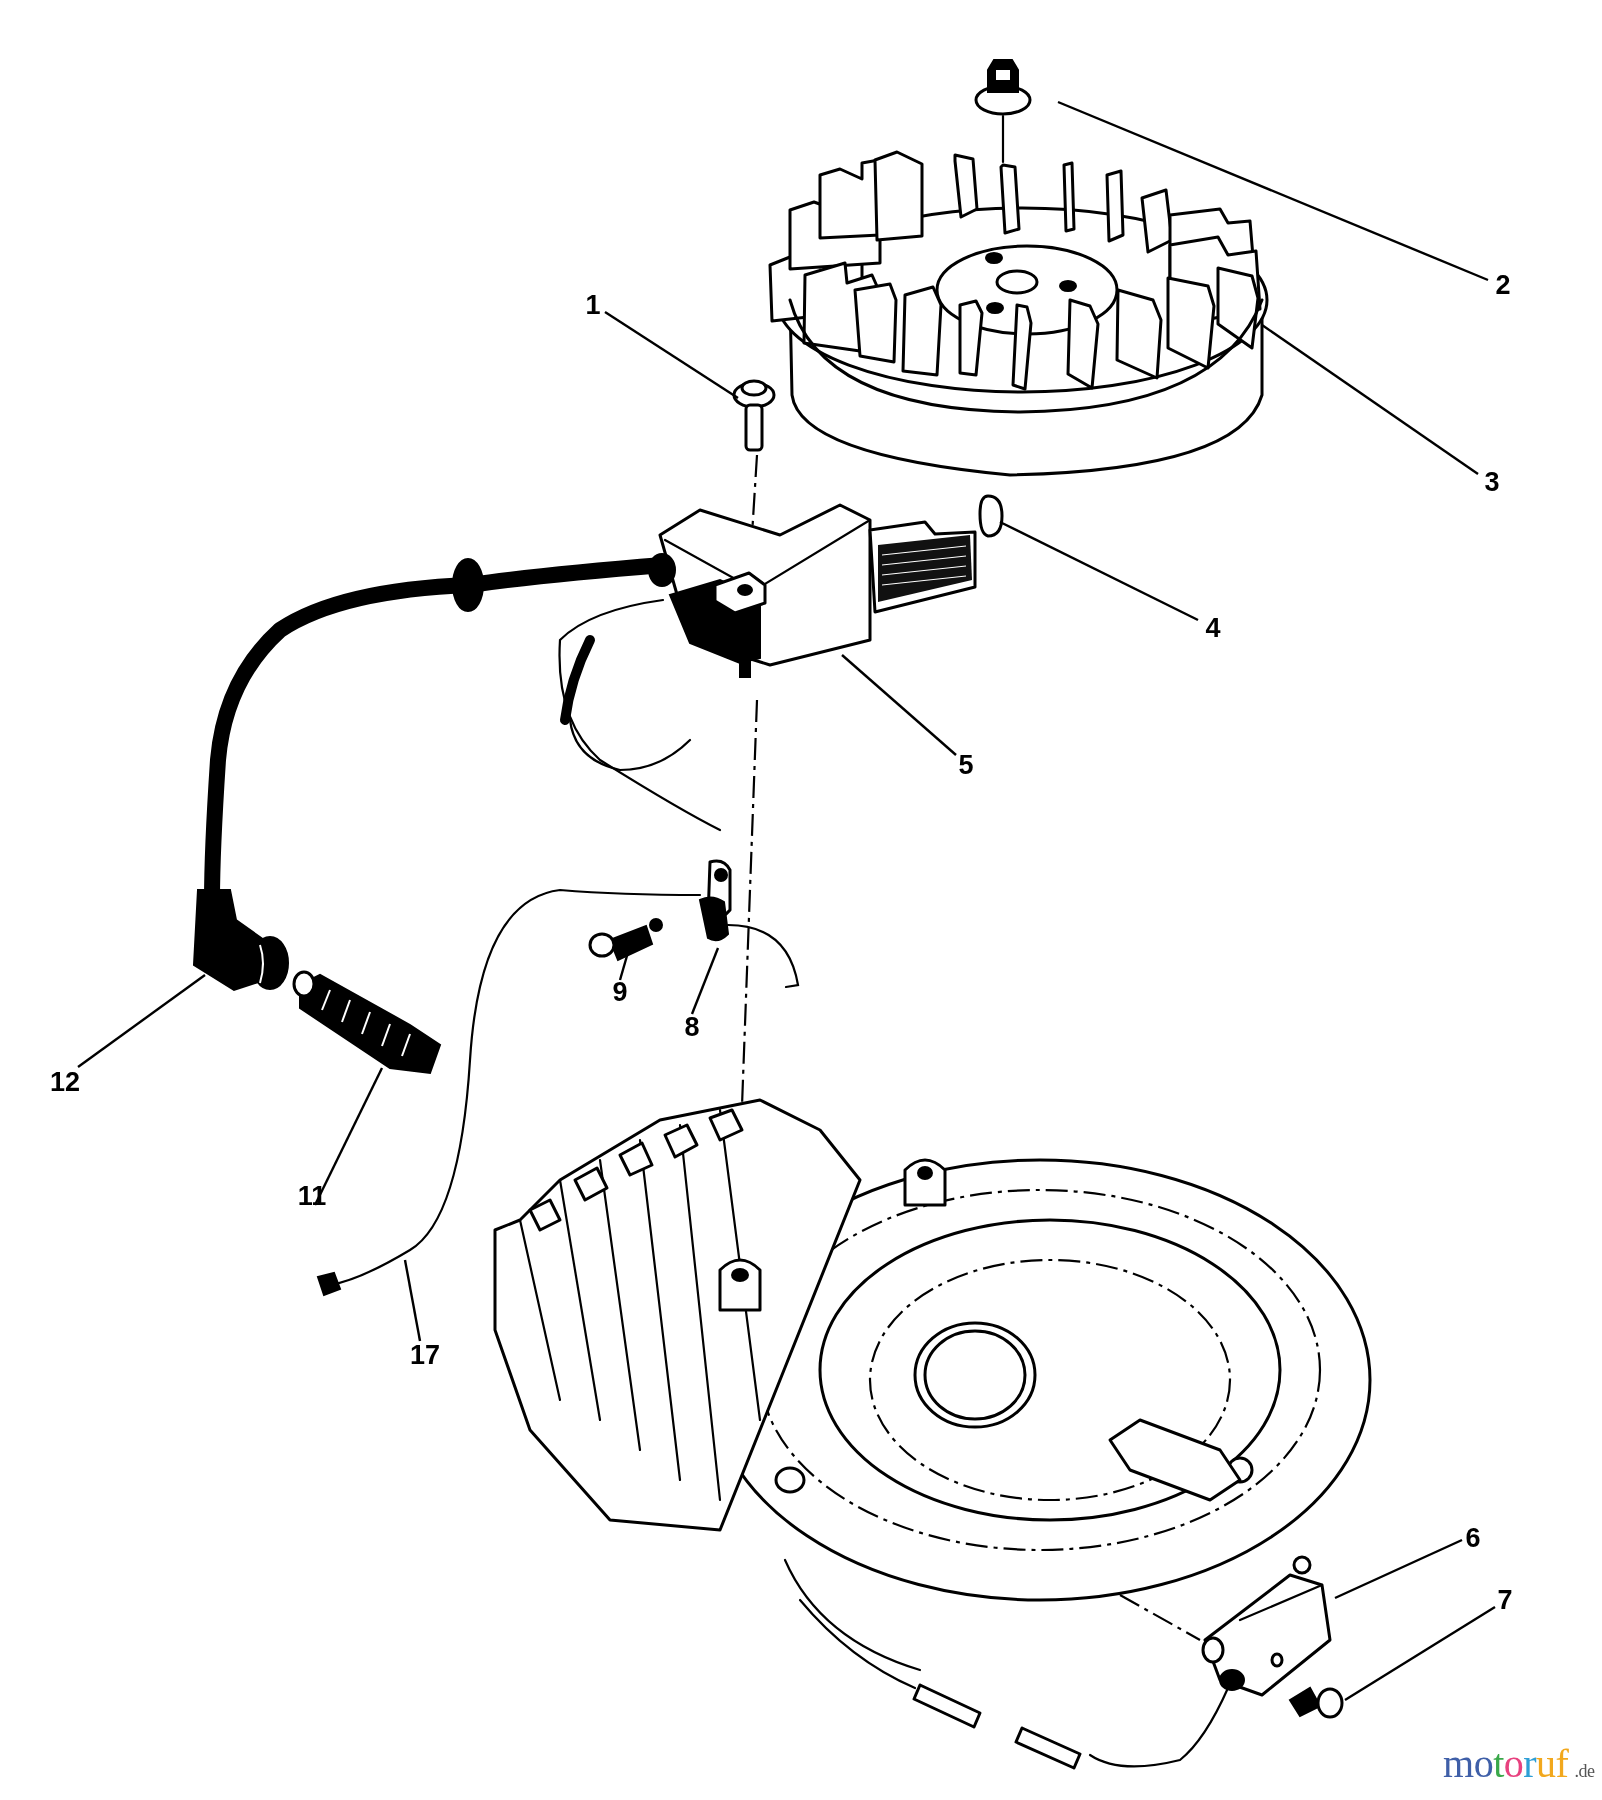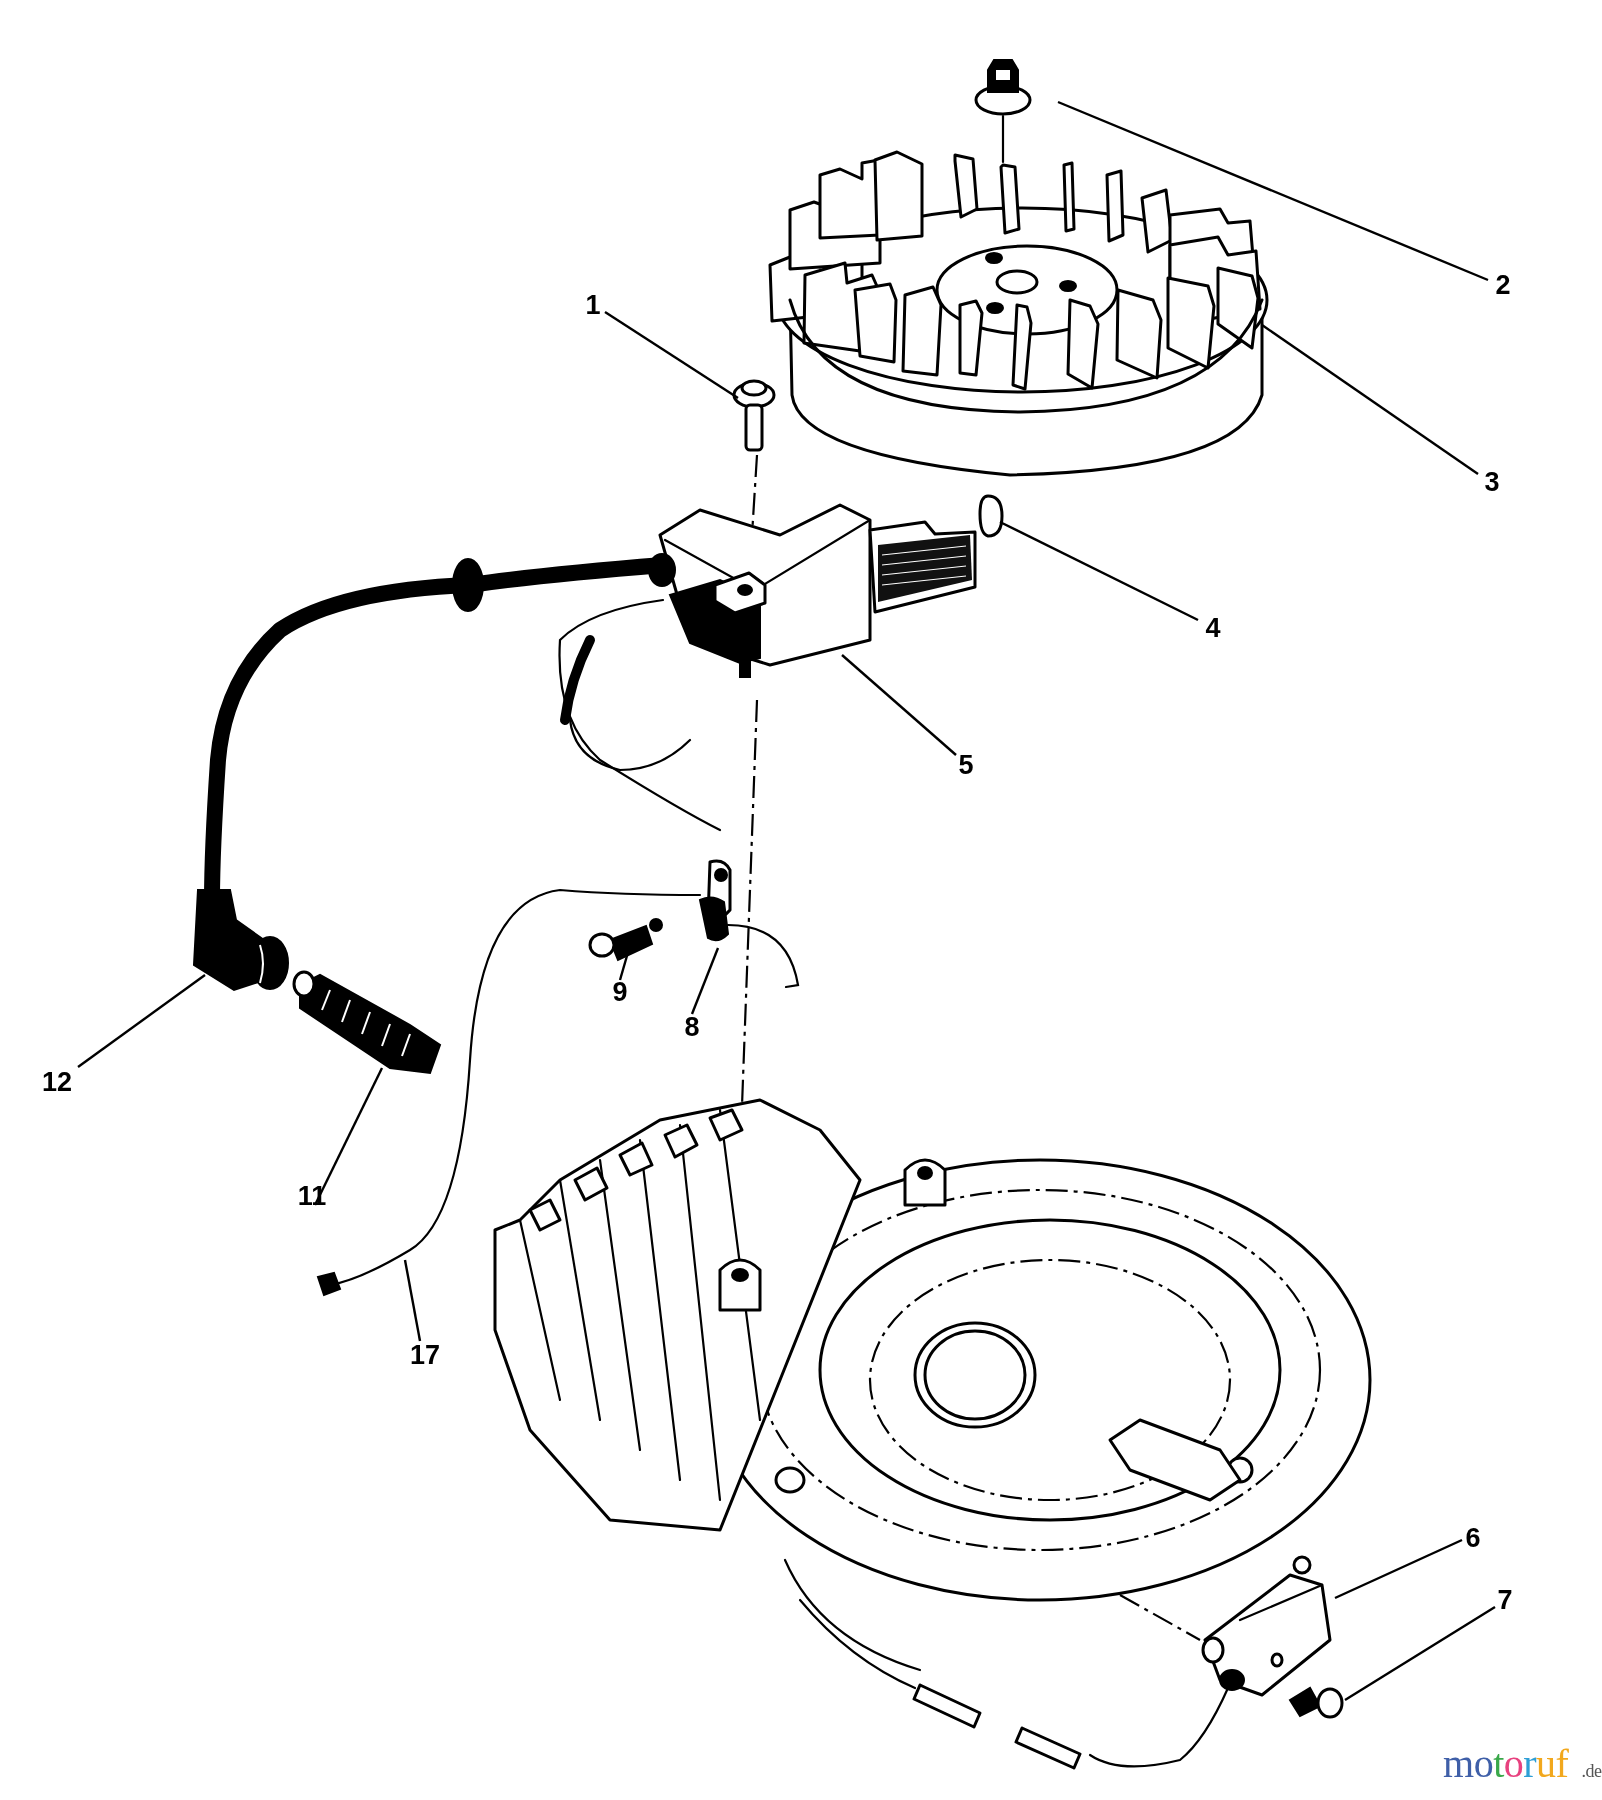--- a/index.html
+++ b/index.html
@@ -7,21 +7,21 @@
   #diagram { position: absolute; left: 0; top: 0; width: 1602px; height: 1800px; }
   .ln { fill: none; stroke: #000; stroke-width: 3; stroke-linecap: round; stroke-linejoin: round; }
   .thin { fill: none; stroke: #000; stroke-width: 2.2; stroke-linecap: round; }
   .dash { fill: none; stroke: #000; stroke-width: 2.2; stroke-dasharray: 22 6 4 6; }
   .wf { fill: #fff; stroke: #000; stroke-width: 3; stroke-linejoin: round; }
   .blk { fill: #000; stroke: #000; stroke-width: 2; }
   .lead { fill: none; stroke: #000; stroke-width: 2.4; }
   .callout { position: absolute; font-family: "Liberation Sans", sans-serif; font-weight: bold; font-size: 27px; color: #000; line-height: 1; transform: translate(-50%, -50%); }
   .logo { position: absolute; left: 1443px; top: 1744px; font-family: "Liberation Serif", serif; font-size: 40px; letter-spacing: -0.5px; line-height: 1; }
   .logo span { display: inline-block; }
-  .logo .tld { font-size: 18px; color: #555; margin-left: 13px; }
+  .logo .tld { font-size: 18px; color: #555; margin-left: 6px; }
 </style>
 </head>
 <body>
 
 <svg id="diagram" viewBox="0 0 1602 1800" xmlns="http://www.w3.org/2000/svg">
 
   <g>
 
     <path class="wf" d="M790 300 L792 395 Q800 455 1010 475 Q1240 470 1262 395 L1262 300 Z"></path>
 
@@ -216,17 +216,17 @@
 <div class="callout" style="left:1503px;top:285px">2</div>
 <div class="callout" style="left:1492px;top:482px">3</div>
 <div class="callout" style="left:1213px;top:628px">4</div>
 <div class="callout" style="left:966px;top:765px">5</div>
 <div class="callout" style="left:1473px;top:1538px">6</div>
 <div class="callout" style="left:1505px;top:1600px">7</div>
 <div class="callout" style="left:692px;top:1027px">8</div>
 <div class="callout" style="left:620px;top:992px">9</div>
 <div class="callout" style="left:425px;top:1355px">17</div>
 <div class="callout" style="left:312px;top:1196px">11</div>
-<div class="callout" style="left:57px;top:1082px">12</div>
+<div class="callout" style="left:65px;top:1082px">12</div>
 
 <div class="logo">
   <span style="color:#3f5fa8">m</span><span style="color:#3f5fa8">o</span><span style="color:#3aa84a">t</span><span style="color:#e8417f">o</span><span style="color:#2e9fd6">r</span><span style="color:#f2a81d">u</span><span style="color:#f2a81d">f</span><span class="tld">.de</span>
 </div>
 
 </body></html>

